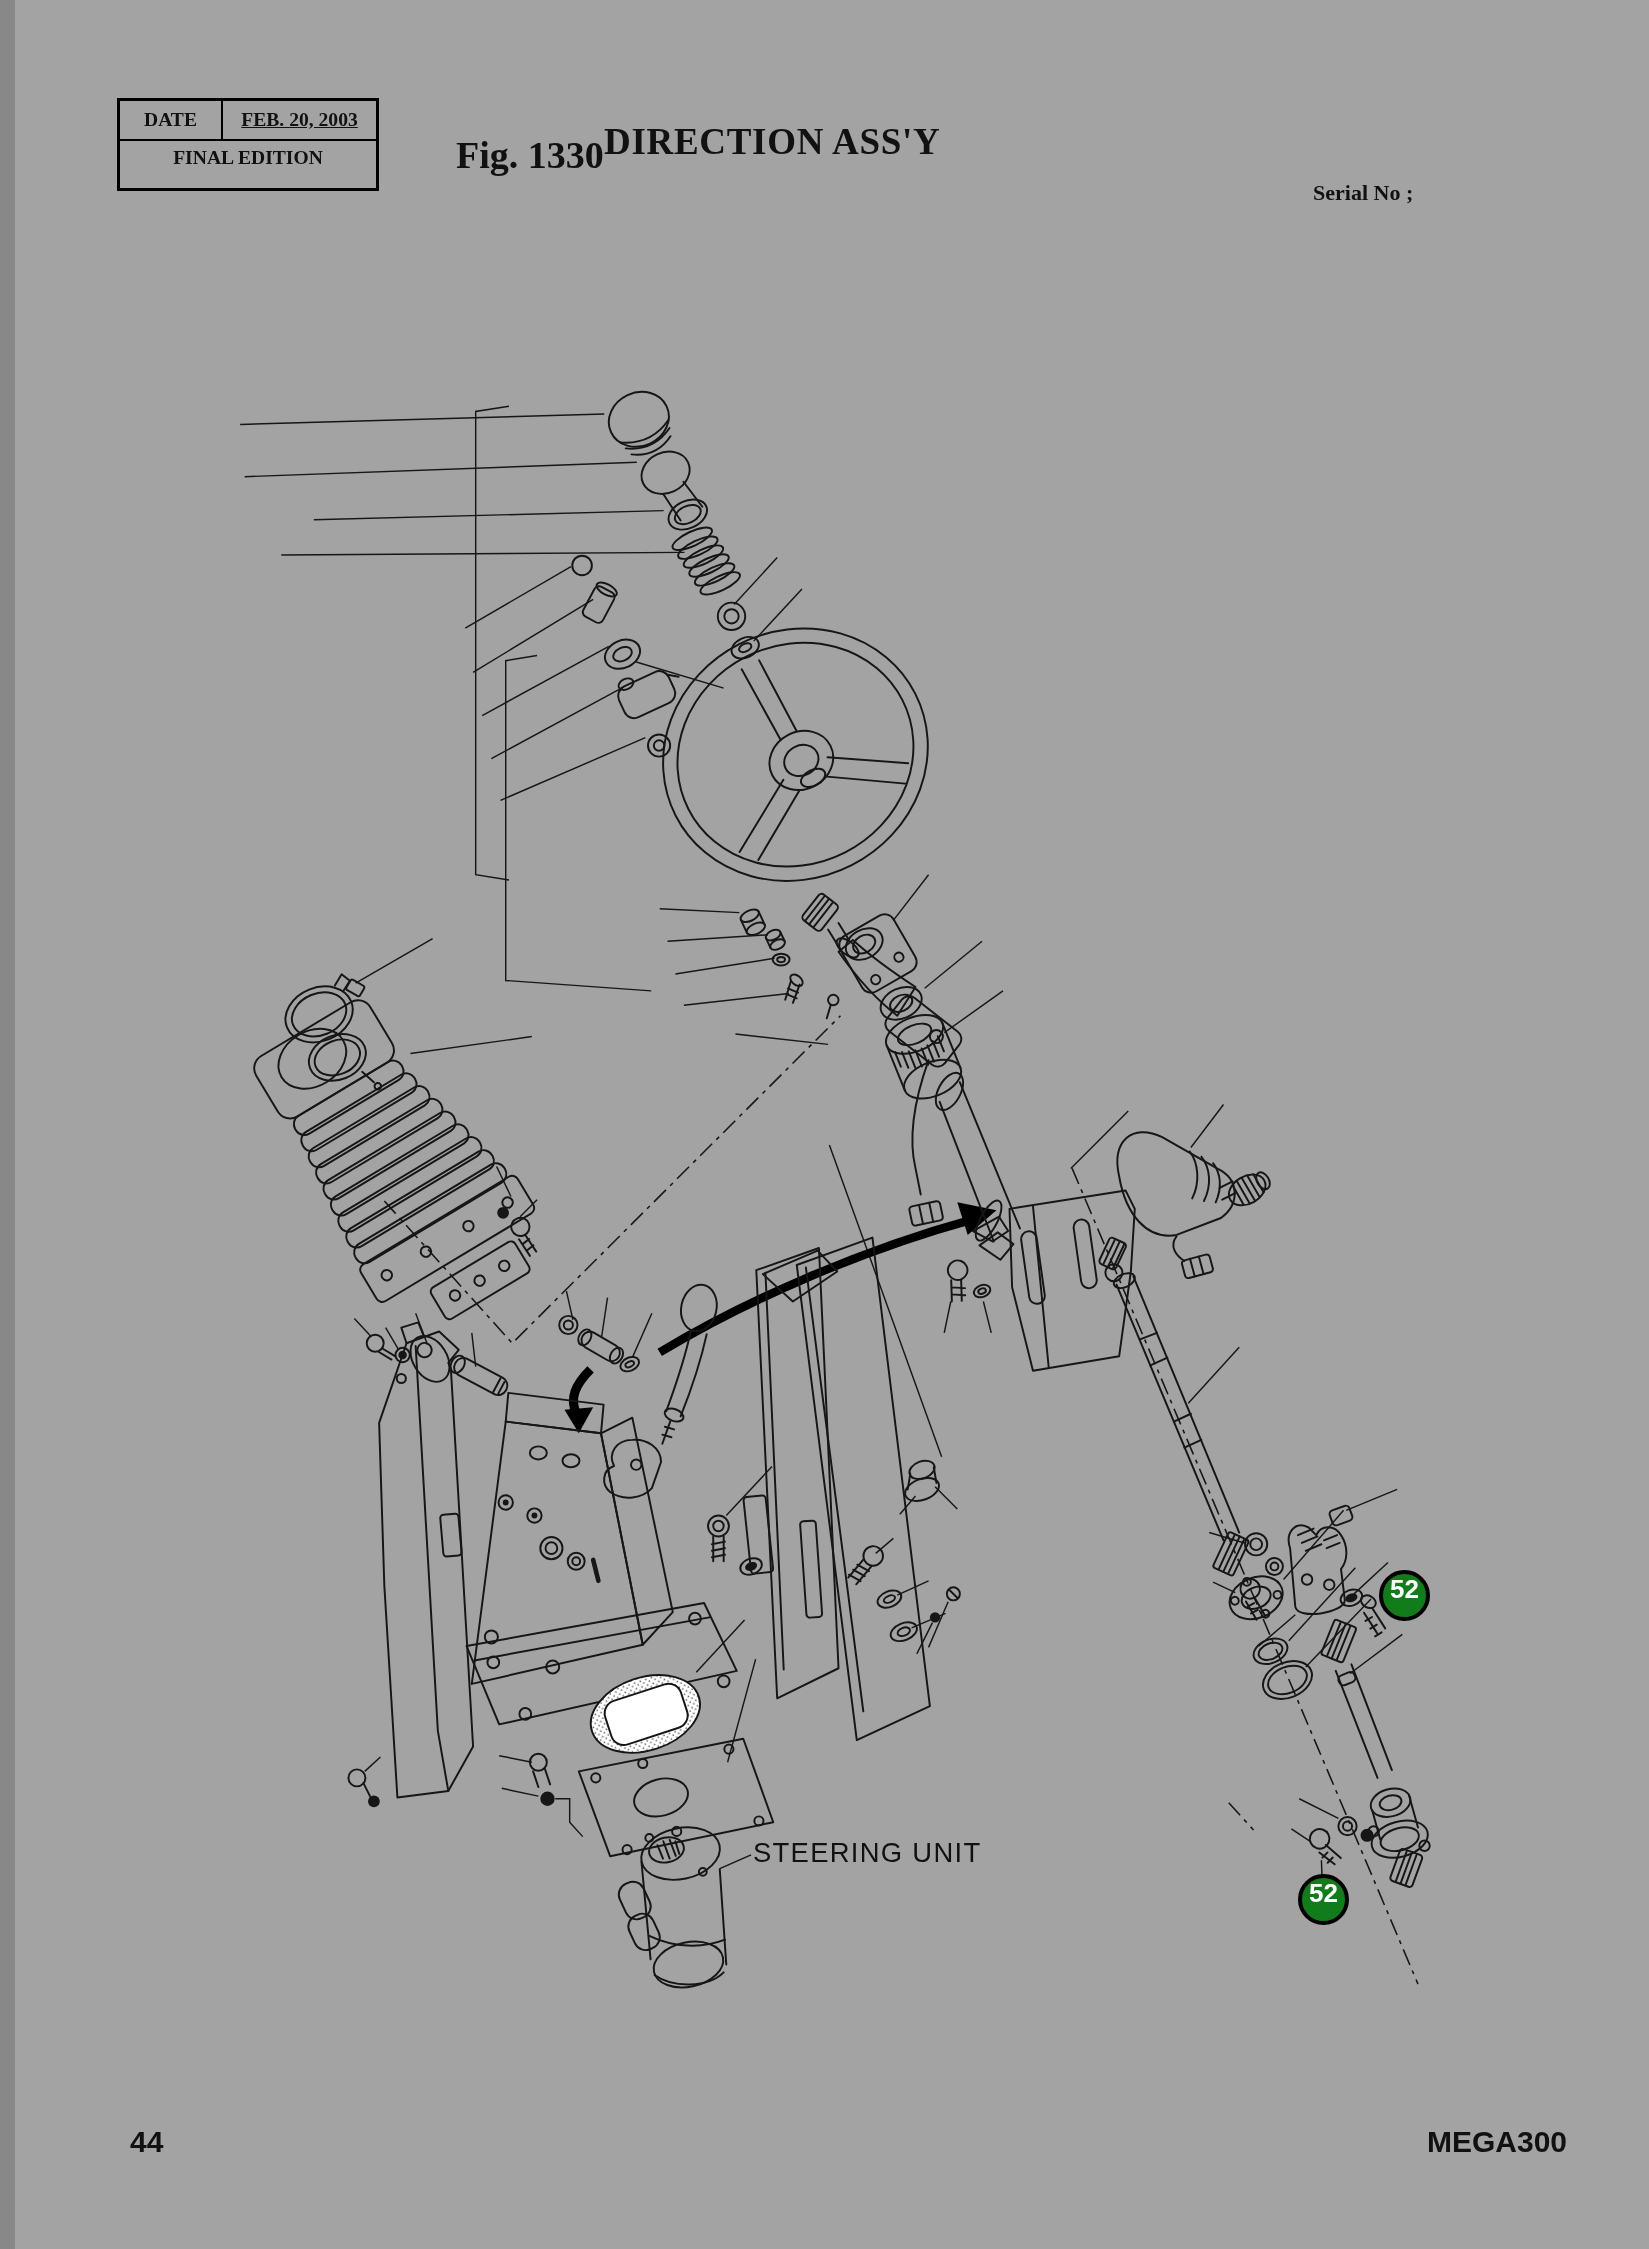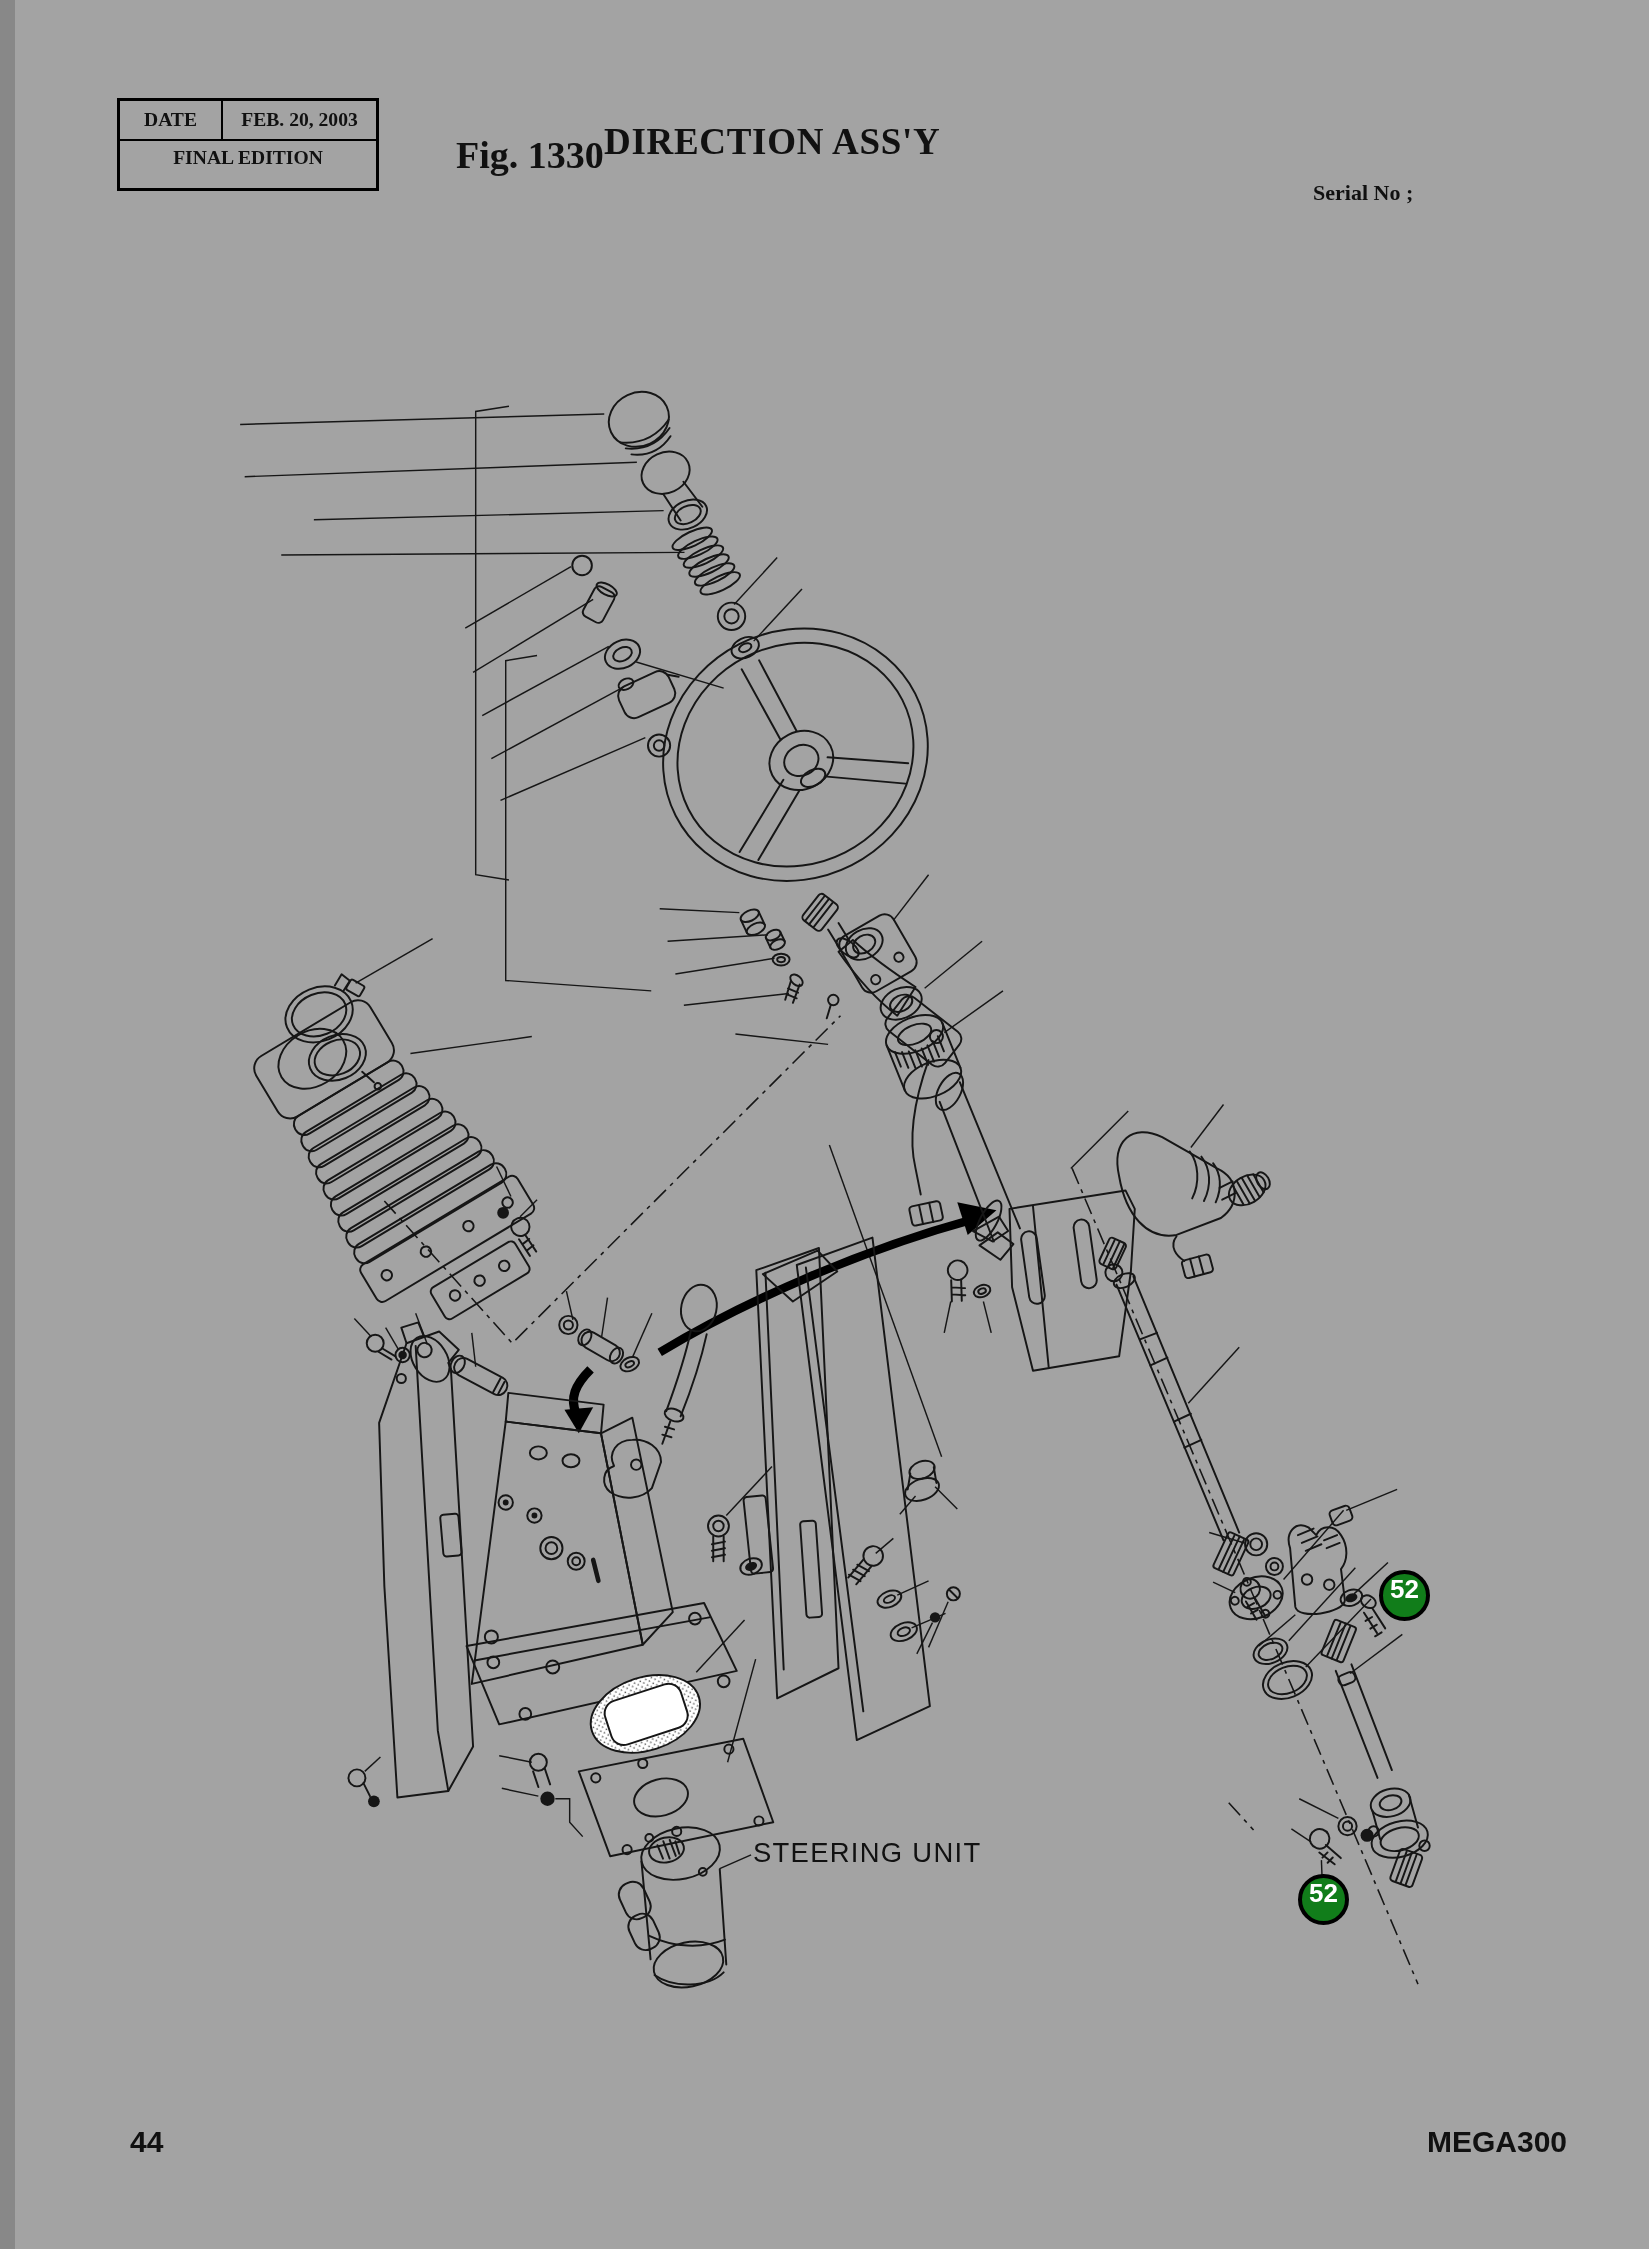--- a/index.html
+++ b/index.html
@@ -6,21 +6,21 @@
   .page{position:relative;width:1649px;height:2250px;background:#a3a3a3;overflow:hidden;
         font-family:"Liberation Serif",serif;color:#111;margin-left:15px;}
   .abs{position:absolute;white-space:nowrap;}
   
   .ref-table{position:absolute;left:102px;top:98px;width:262px;height:93px;
              border:3.3px solid #000;box-sizing:border-box;
              font:bold 19.6px "Liberation Serif",serif;}
   .rt-row{display:flex;height:40px;border-bottom:2.6px solid #000;box-sizing:border-box;}
   .rt-cell{display:flex;align-items:center;justify-content:center;box-sizing:border-box;}
   .rt-label{width:103px;border-right:2.6px solid #000;}
-  .rt-value{flex:1;}
+  .rt-value{flex:1;text-decoration:underline;}
   .rt-row2{height:34px;display:flex;align-items:center;justify-content:center;}
   
   .fig-no{left:441px;top:133px;font:bold 38px "Liberation Serif",serif;}
   .title-en{left:589px;top:120px;font:bold 37px "Liberation Serif",serif;letter-spacing:0.7px;}
   .title-fr{left:589px;top:167px;font:bold 37px "Liberation Serif",serif;letter-spacing:0.7px;}
   .serial{left:1298px;top:180px;font:bold 22px "Liberation Serif",serif;}
   .unit-label{left:738px;top:1837px;font:27.4px "Liberation Sans",sans-serif;letter-spacing:1.3px;}
   .page-no{left:115px;top:2125px;font:bold 30px "Liberation Sans",sans-serif;}
   .model{left:1412px;top:2125px;font:bold 30px "Liberation Sans",sans-serif;}
   

